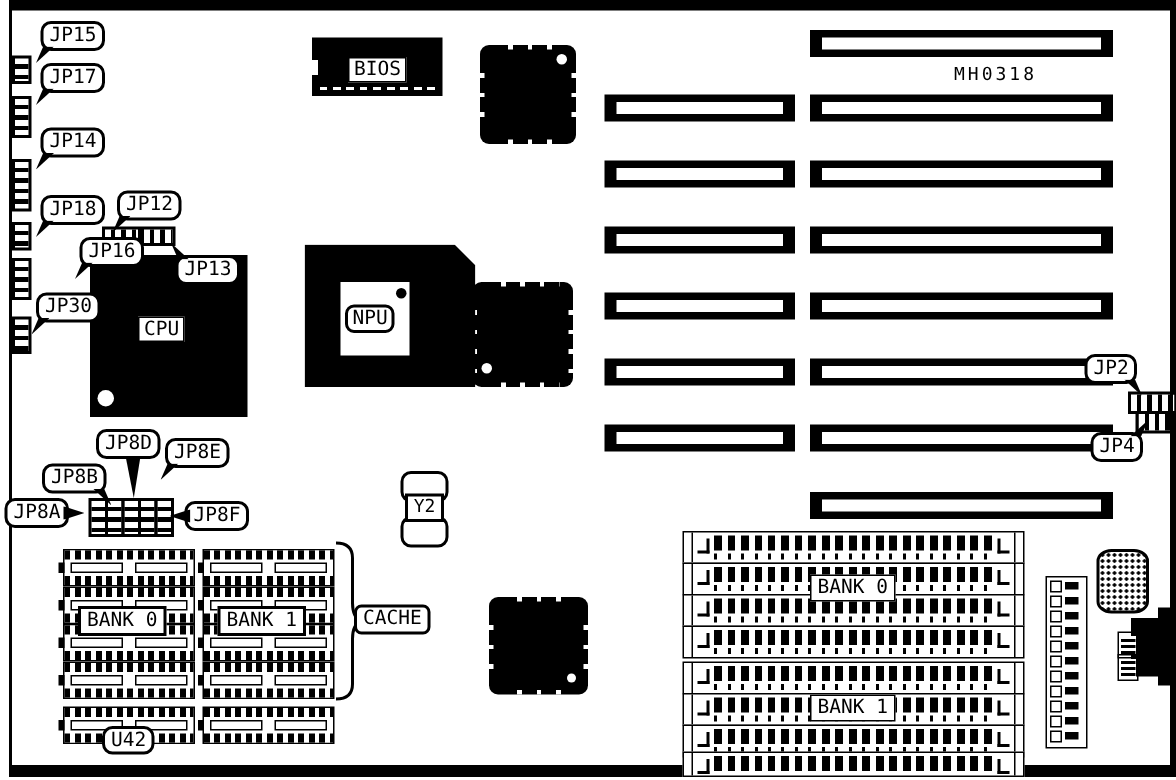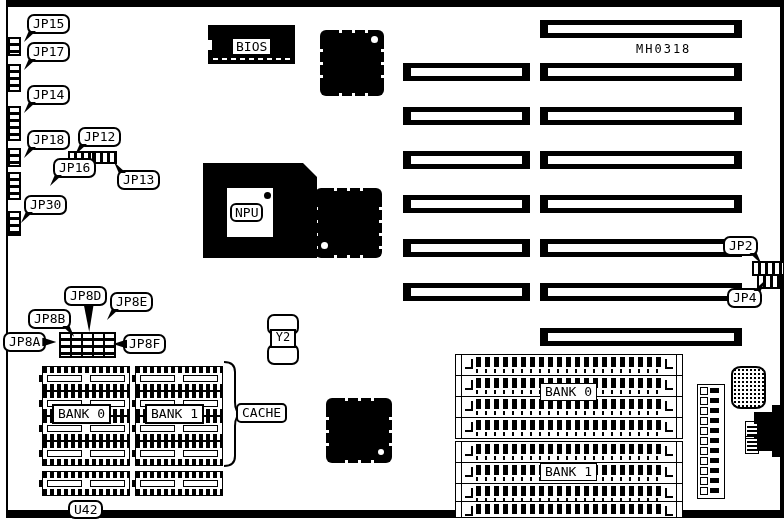--- a/index.html
+++ b/index.html
@@ -131,20 +131,24 @@
   </div>
 
   <div class="abs qfp" style="left:326px;top:398px;width:66px;height:65px;">
     <span class="qt" style="top:0;"></span>
     <span class="qt" style="bottom:0;"></span>
     <span class="qs" style="left:0;"></span>
     <span class="qs" style="right:0;"></span>
     <span class="dot" style="right:8px;bottom:8px;width:6px;height:6px;"></span>
   </div>
 
+  <div class="abs chip" style="left:60px;top:170px;width:105px;height:108px;">
+    <span class="dot" style="left:5px;bottom:7px;width:11px;height:11px;"></span>
+    <span class="chip-label" style="left:32px;top:41px;">CPU</span>
+  </div>
 
   <div class="abs chip" style="left:203px;top:163px;width:114px;height:95px;clip-path:polygon(0 0,calc(100% - 14px) 0,100% 14px,100% 100%,0 100%);">
     <span class="abs" style="left:24px;top:25px;width:46px;height:49px;background:#fff;"></span>
     <span class="bdot" style="left:61px;top:29px;"></span>
     <span class="abs" style="left:27px;top:40px;background:#fff;border:2px solid #000;border-radius:6px;padding:0 3px;font-size:13px;line-height:15px;">NPU</span>
   </div>
 
   <div class="jv" style="left:8px;top:37px;height:15px;"></div>
   <div class="jv" style="left:8px;top:64px;height:24px;"></div>
   <div class="jv" style="left:8px;top:106px;height:31px;"></div>
@@ -297,21 +301,21 @@
   <div class="dip" style="left:135px;top:471px;">
       <span class="notch"></span>
       <span class="bars">
         <span class="bar"></span>
         <span class="bar"></span>
       </span>
     </div>
 
   <div class="bank-box" style="left:52px;top:404px;">BANK 0</div>
   <div class="bank-box" style="left:145px;top:404px;">BANK 1</div>
-  <div class="u-box" style="left:68px;top:484px;margin-top:16px;">U42</div>
+  <div class="u-box" style="left:68px;top:484px;">U42</div>
   <div class="u-box" style="left:159px;top:475px;margin-top:48px;">U26</div>
 
   <svg class="brace" style="left:221px;top:360px;" width="22" height="108" viewBox="0 0 22 108">
     <path d="M3,2 Q14,2 14,12 L14,42 Q14,52 20,54 Q14,56 14,66 L14,96 Q14,106 3,106" fill="none" stroke="#000" stroke-width="2"></path>
   </svg>
   <div class="co" style="left:236px;top:403px;border-radius:5px;">CACHE</div>
 
   <div class="simm" style="top:354px;">
       <span class="post"></span>
       <span class="clip"></span>

